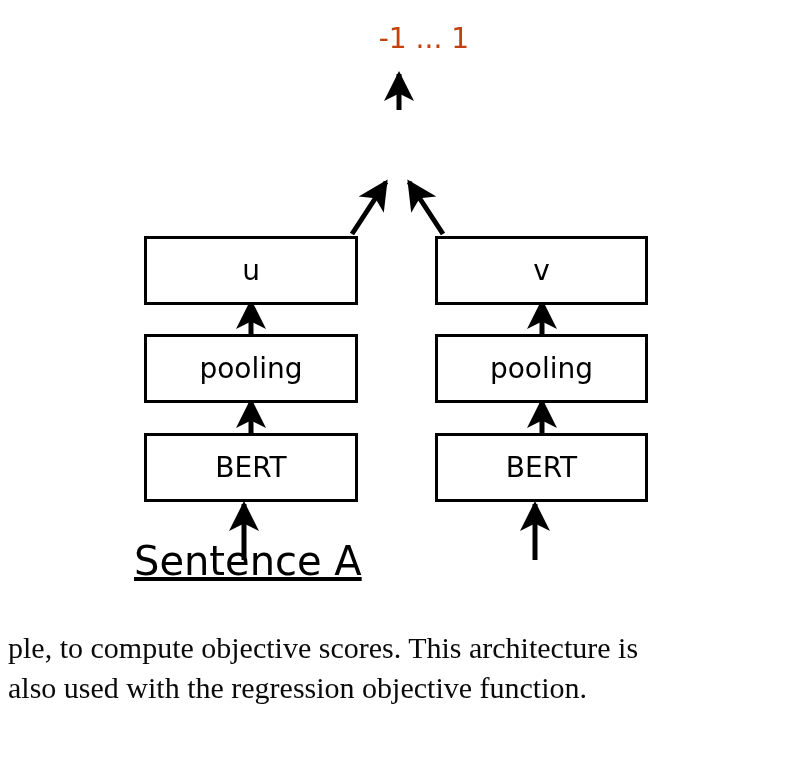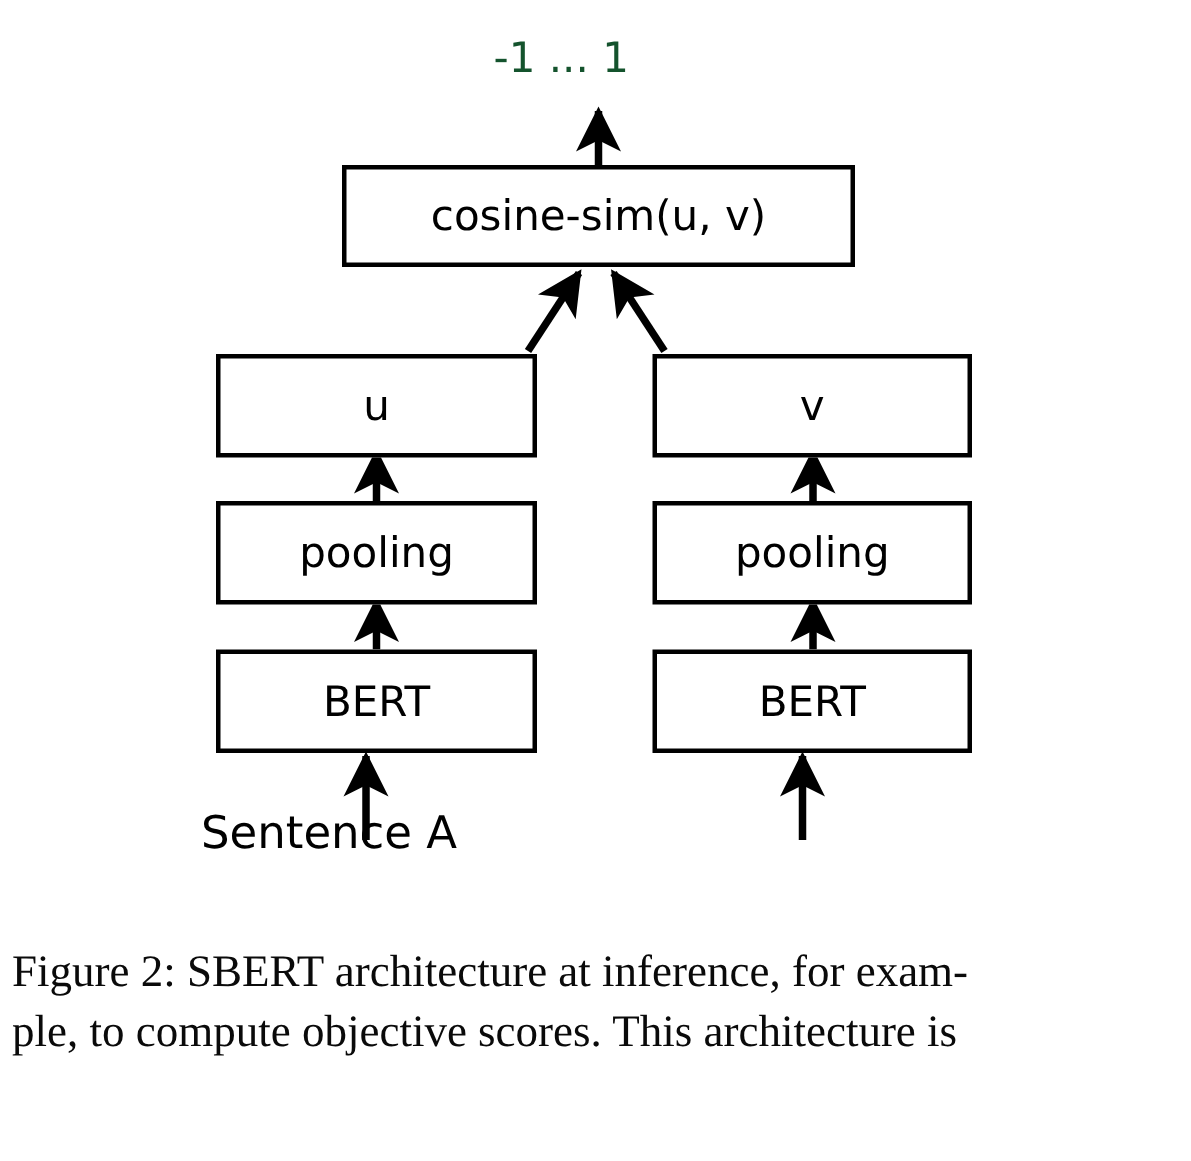--- a/index.html
+++ b/index.html
@@ -39,33 +39,34 @@
     line-height: 1;
     color: #000000;
     white-space: nowrap;
   }
 
   
   .out-label {
     position: absolute;
     font-family: "DejaVu Sans", sans-serif;
     font-size: 28px;
-    color: #14532d;
+    color: #c2410c;
     white-space: nowrap;
-    text-align: left;
+    text-align: right;
   }
 
   
   .input-label {
     position: absolute;
     font-family: "DejaVu Sans", sans-serif;
-    font-size: 30px;
+    font-size: 40px;
     color: #000000;
     white-space: nowrap;
-    text-align: left;
+    text-align: right;
+    text-decoration: underline;
   }
 
   
   #caption {
     position: absolute;
     left: 8px;
     top: 628px;
     width: 778px;
     font-family: "Liberation Serif", serif;
     font-size: 30px;
@@ -101,23 +102,20 @@
 
     <line x1="542" y1="334" x2="542" y2="302" stroke="#000000" stroke-width="5" marker-end="url(#arrowhead)"></line>
 
     <line x1="542" y1="433" x2="542" y2="401" stroke="#000000" stroke-width="5" marker-end="url(#arrowhead)"></line>
 
     <line x1="535" y1="560" x2="535" y2="504" stroke="#000000" stroke-width="5" marker-end="url(#arrowhead)"></line>
   </svg>
 
   <div class="out-label" style="left:329px; top:22px; width:140px;">-1 ... 1</div>
 
-  <div class="node-box" style="left:228px; top:110px; width:342px; height:68px;">
-    <span class="node-label">cosine-sim(u, v)</span>
-  </div>
 
   <div class="node-box" style="left:144px; top:236px; width:214px; height:69px;">
     <span class="node-label">u</span>
   </div>
 
   <div class="node-box" style="left:435px; top:236px; width:213px; height:69px;">
     <span class="node-label">v</span>
   </div>
 
   <div class="node-box" style="left:144px; top:334px; width:214px; height:69px;">
@@ -135,15 +133,15 @@
   <div class="node-box" style="left:435px; top:433px; width:213px; height:69px;">
     <span class="node-label">BERT</span>
   </div>
 
   <div class="input-label" style="left:134px; top:538px; width:226px;">Sentence A</div>
 
 
 </div>
 
 <div id="caption">
-  <span class="caption-line">Figure 2:  SBERT architecture at inference, for exam-</span>
   <span class="caption-line">ple, to compute objective scores.  This architecture is</span>
+  <span class="caption-line">also used with the regression objective function.</span>
 </div>
 
 </body></html>

